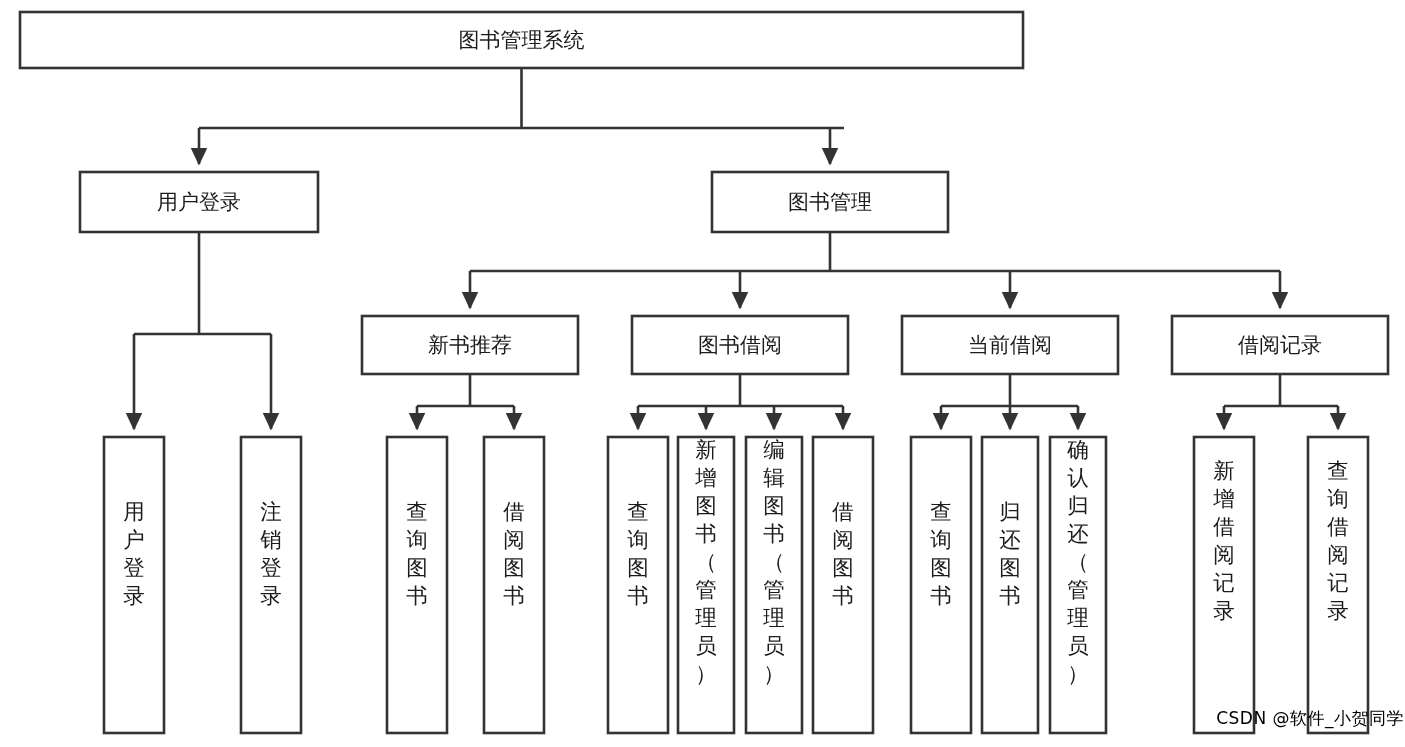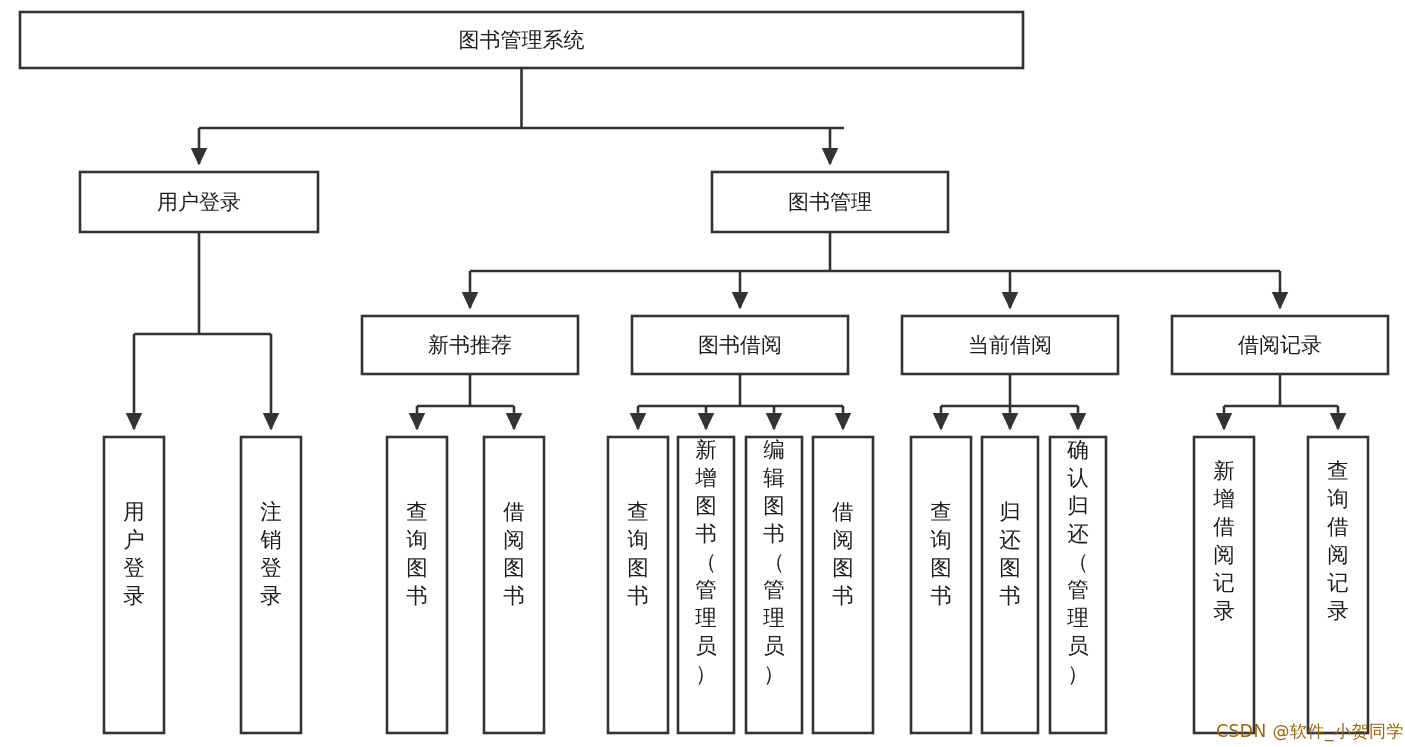--- a/index.html
+++ b/index.html
@@ -52,24 +52,24 @@
   }
   .leaf-label {
     font-family: "DejaVu Sans", "Liberation Sans", sans-serif;
     fill: #1b1b1b;
     font-size: 21.5px;
     text-anchor: middle;
   }
   .watermark {
     position: absolute;
     right: 10px;
-    bottom: 4px;
+    bottom: 17px;
     font-family: "DejaVu Sans", "Liberation Sans", sans-serif;
     font-size: 17px;
-    color: #a16207;
+    color: #000000;
     letter-spacing: 0.5px;
     white-space: nowrap;
     user-select: none;
   }
 </style>
 </head>
 <body>
 
 <div id="diagram-root">
 

